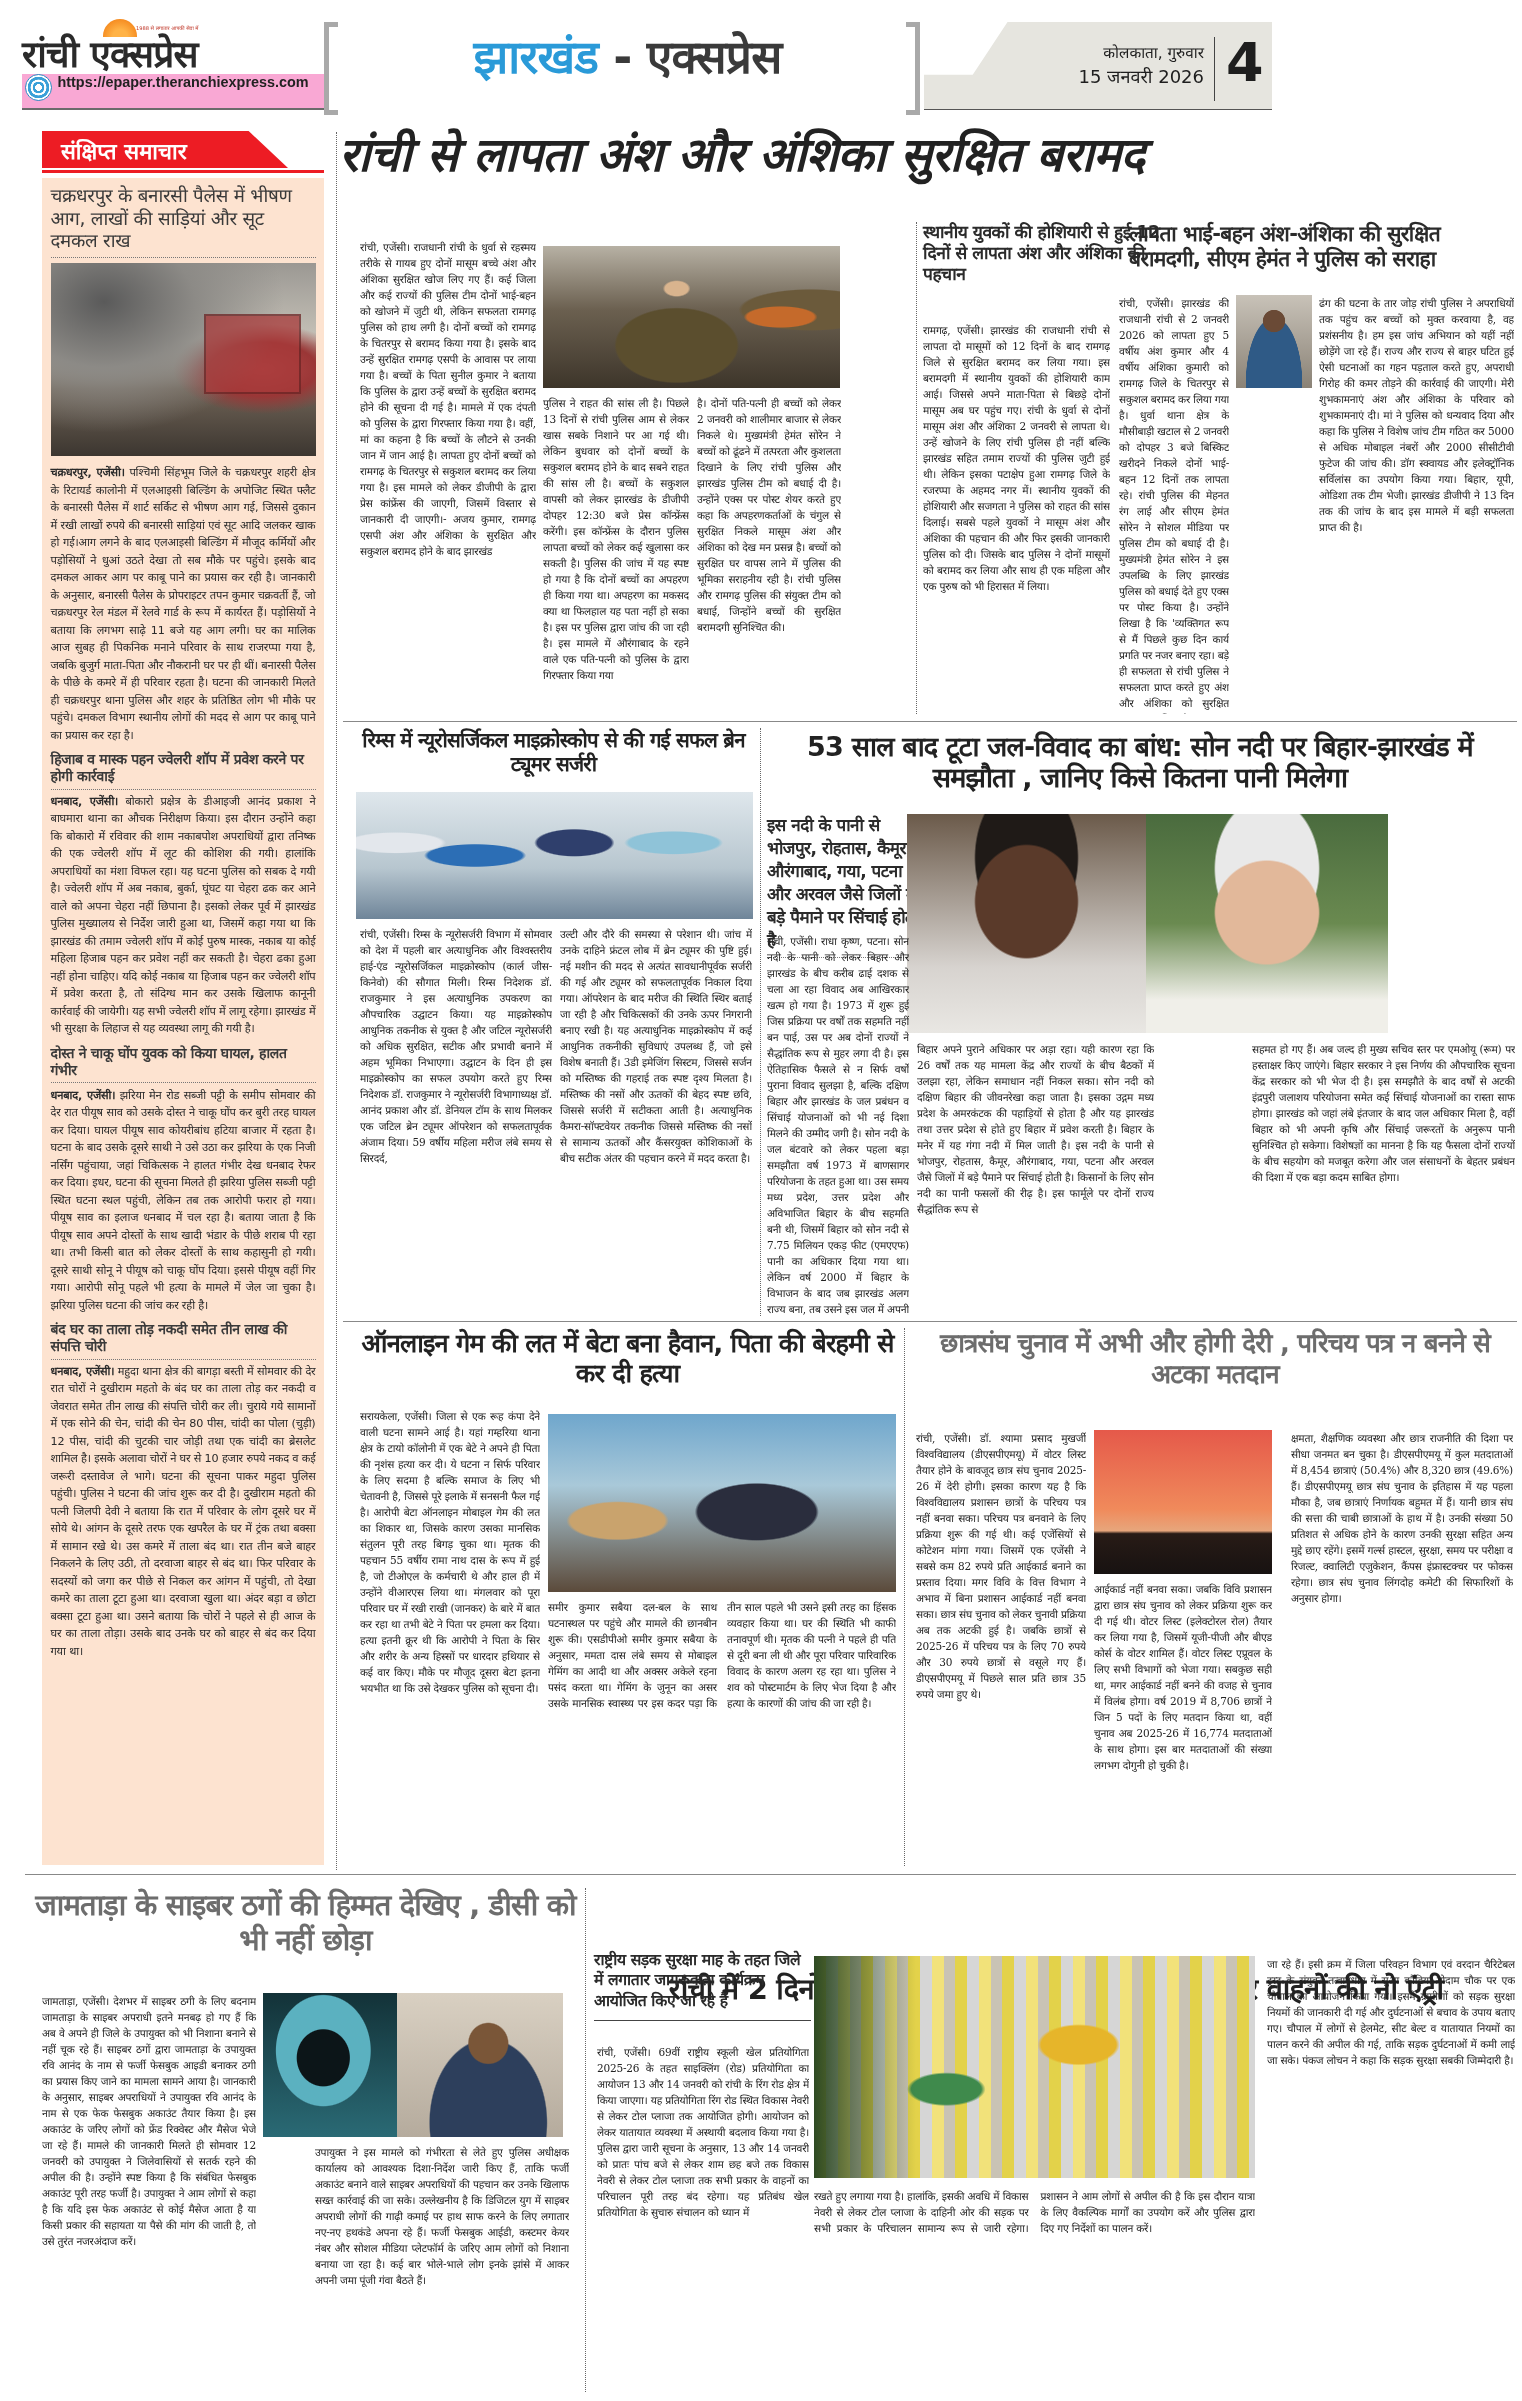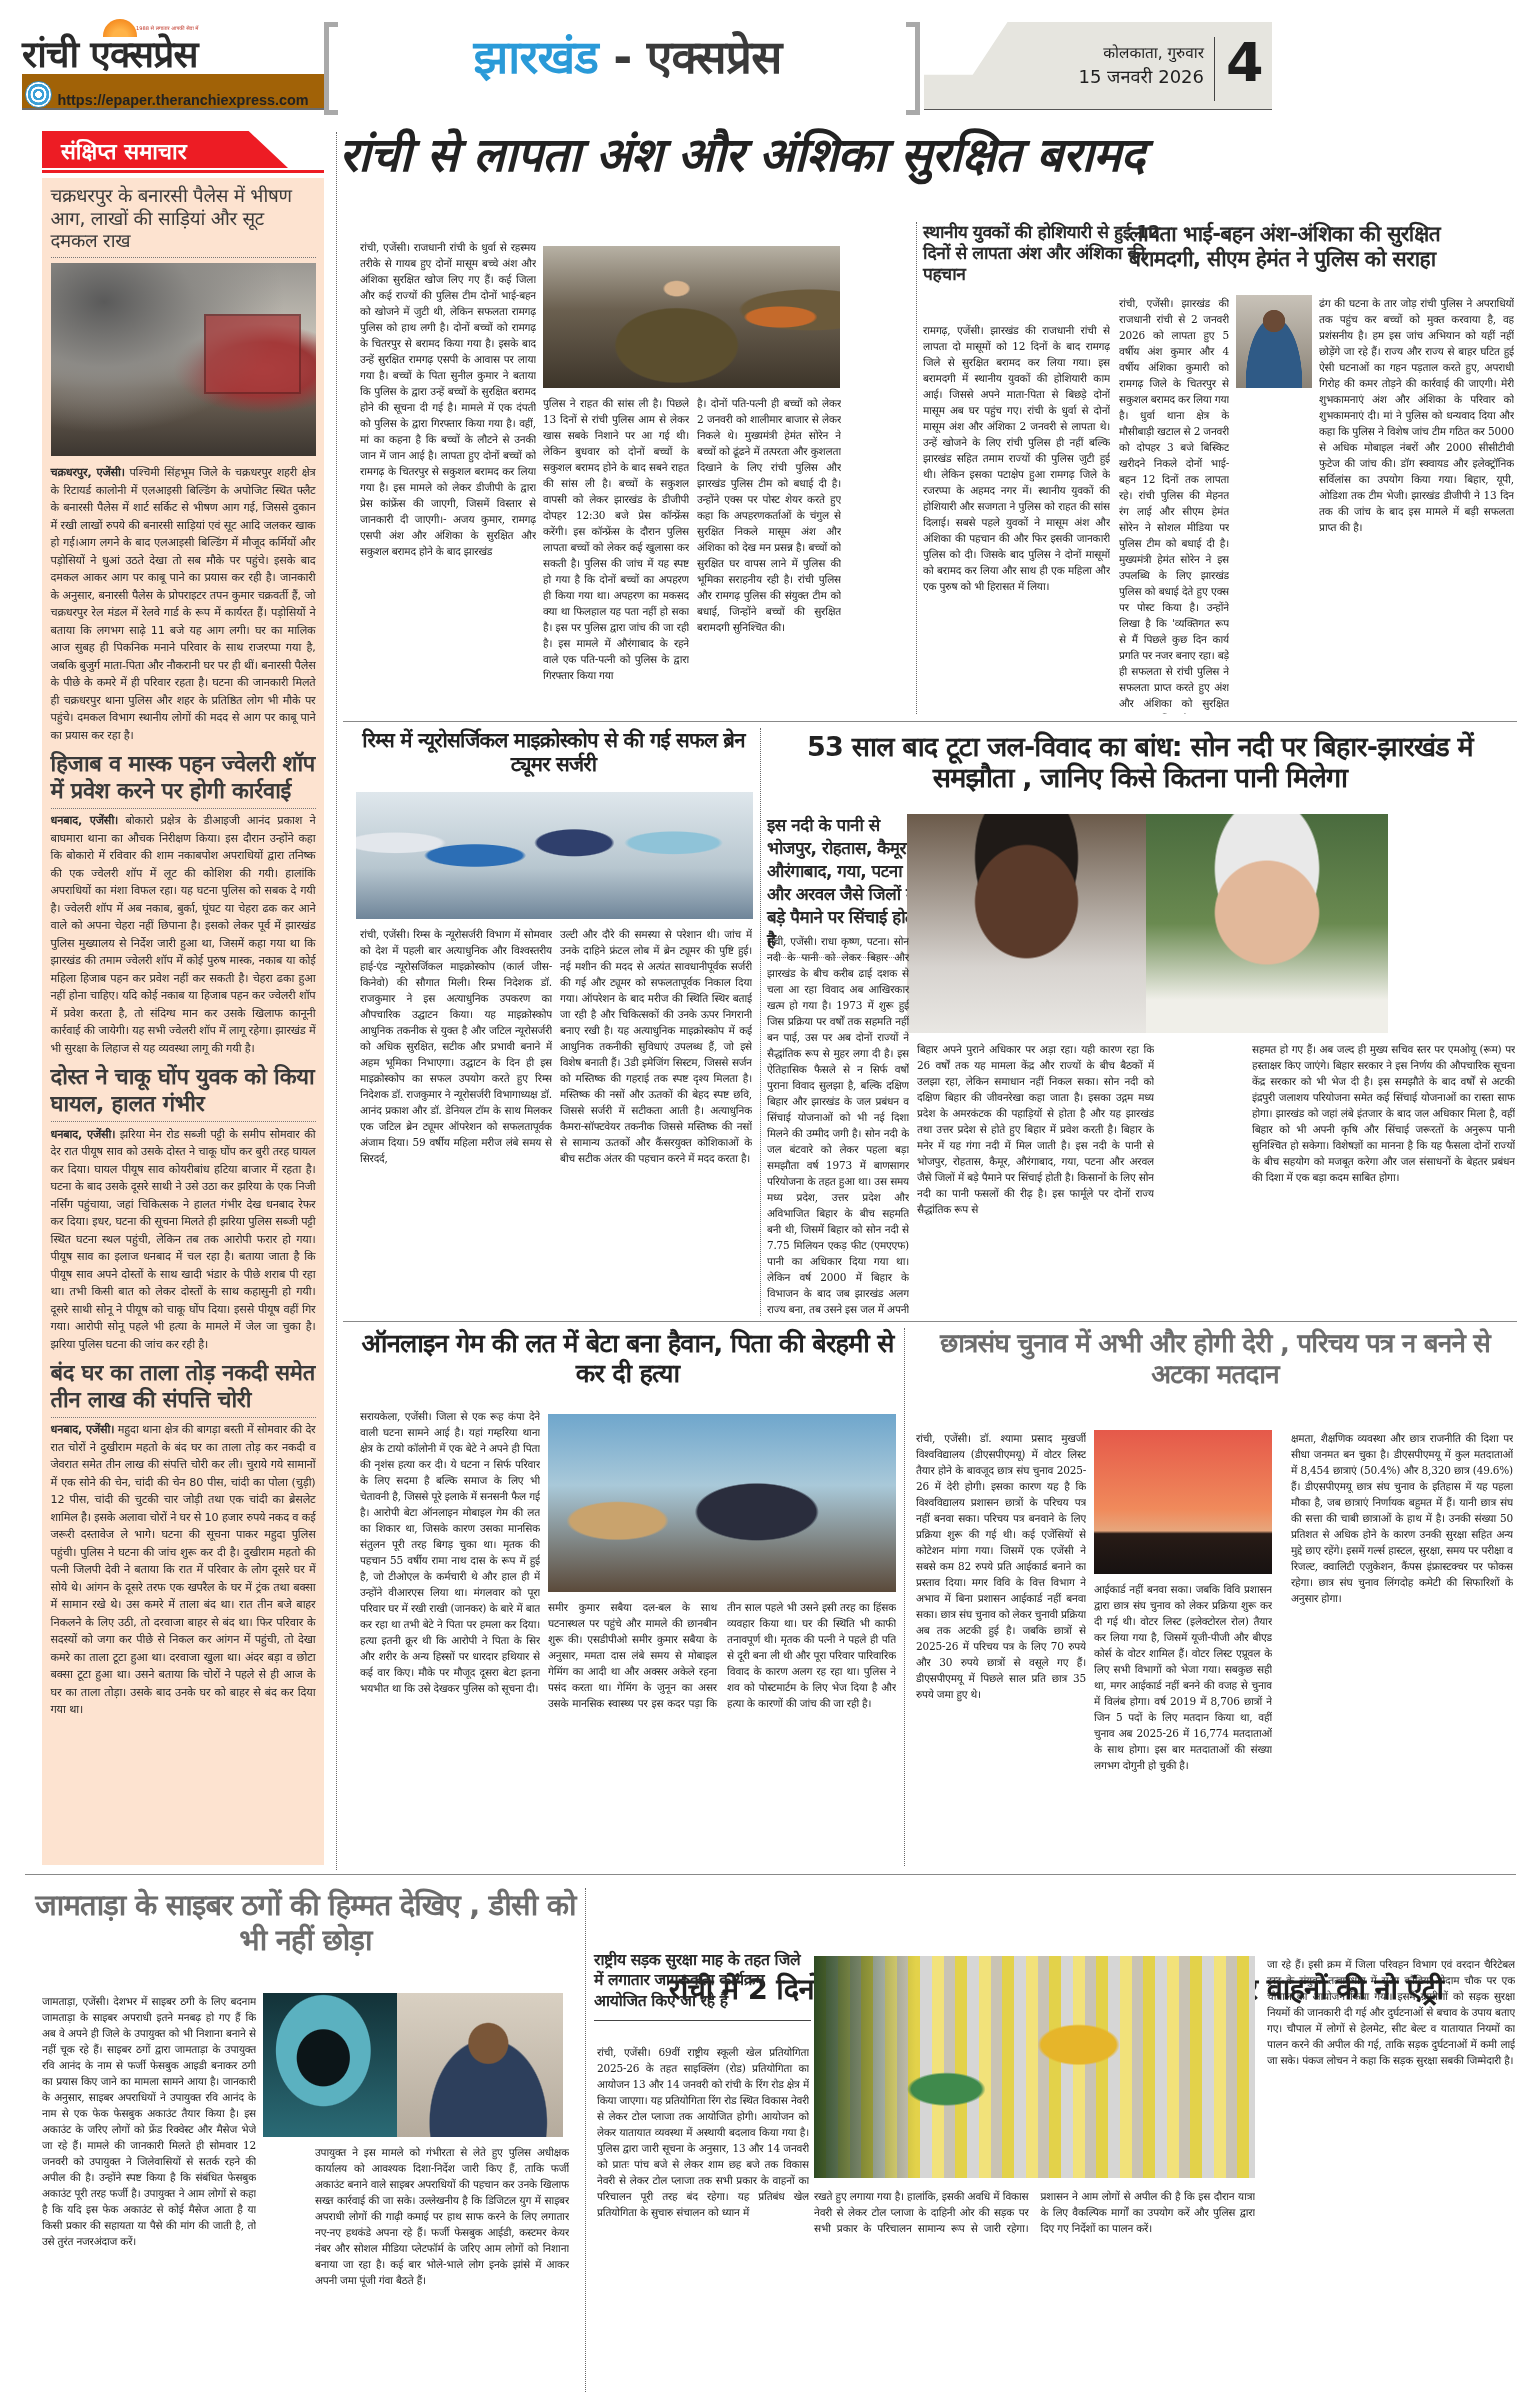--- a/index.html
+++ b/index.html
@@ -5,21 +5,21 @@
   * { box-sizing: border-box; margin: 0; padding: 0; }
   html, body { width: 1523px; height: 2401px; background: #ffffff; overflow: hidden; }
   body { position: relative; font-family: "DejaVu Sans", sans-serif; color: #1d1d1d; }
 
   
   .masthead { position: absolute; left: 22px; top: 20.4px; width: 1250px; height: 98px; }
   .logo { position: absolute; left: 0; top: 0; height: 53px; display: flex; align-items: flex-end; }
   .logo-text { font-family: "DejaVu Serif", serif; font-weight: bold; font-size: 37px; color: #2a2a2a; letter-spacing: -0.8px; line-height: 1; }
   .logo-sun { position: absolute; left: 81px; top: -1.7px; width: 34px; height: 18.7px; border-radius: 34px 34px 0 0; background: radial-gradient(circle at 50% 100%, #ffb347 30%, #f58a1f 75%, transparent 78%); }
   .logo-tag { position: absolute; left: 114px; top: 5.1px; font-size: 5.1px; color: #c0392b; white-space: nowrap; }
-  .url-bar { position: absolute; left: 0; top: 54px; width: 304px; height: 36px; background: #a16207; border-bottom: 2.5px solid #6b6b6b; display: flex; align-items: flex-end; padding-left: 3.4px; }
+  .url-bar { position: absolute; left: 0; top: 54px; width: 304px; height: 36px; background: #f9a8d4; border-bottom: 2.5px solid #6b6b6b; display: flex; align-items: flex-start; padding-left: 3.4px; }
   .url-icon { width: 27px; height: 27px; border-radius: 50%; background: radial-gradient(circle, #ffffff 18%, #3aa0d8 20%, #3aa0d8 32%, #ffffff 34%, #ffffff 44%, #3aa0d8 46%, #3aa0d8 60%, #ffffff 62%); border: 0.8px solid #2b8cc4; margin-right: 5.1px; }
   .url-text { font-family: "Liberation Sans", sans-serif; font-weight: bold; font-size: 14.4px; color: #222; }
 
   .section-bracket { position: absolute; left: 324px; top: 22px; width: 13.6px; height: 93px; border: 5.1px solid #a9a9a9; border-right: none; }
   .section-bracket.right { left: 906px; border-left: none; border-right: 5.1px solid #a9a9a9; }
   .section-title { position: absolute; left: 356px; top: 34px; width: 543px; text-align: center; font-family: "DejaVu Sans", sans-serif; font-weight: bold; font-size: 46px; line-height: 1; letter-spacing: -0.8px; }
   .section-title .blue { color: #2a9ad8; }
   .section-title .dash { color: #3a3a3a; }
   .section-title .dark { color: #3a3a3a; }
 
@@ -30,21 +30,21 @@
   .page-num { position: absolute; left: 1226px; top: 36px; font-size: 54px; font-weight: bold; color: #1e1e1e; line-height: 1; }
 
   
   .briefs { position: absolute; left: 42px; top: 131px; width: 282px; height: 1733px; }
   .briefs-header { position: absolute; left: 0; top: 0; width: 282px; height: 42px; }
   .briefs-tab { position: absolute; left: 0; top: 0; width: 246px; height: 37px; background: #ed1c24; clip-path: polygon(0 0, 84% 0, 100% 100%, 0 100%); display: flex; align-items: center; padding-left: 19px; }
   .briefs-tab span { color: #fff; font-weight: bold; font-size: 22px; }
   .briefs-line { position: absolute; left: 0; top: 39px; width: 282px; height: 2.5px; background: #ed1c24; }
   .briefs-body { position: absolute; left: 0; top: 47px; width: 282px; height: 1687px; background: #fde3d0; padding: 6.8px 8.5px 0 8.5px; }
   .brief { margin-bottom: 6.8px; }
-  .brief h3 { font-size: 22px; line-height: 1.22; font-weight: bold; color: #3a3a3a; padding-bottom: 3.4px; border-bottom: 0.8px dotted #777; margin-bottom: 3.4px; letter-spacing: -0.3px; }
+  .brief h3 { font-size: 14px; line-height: 1.22; font-weight: bold; color: #3a3a3a; padding-bottom: 3.4px; border-bottom: 0.8px dotted #777; margin-bottom: 3.4px; letter-spacing: -0.3px; }
   .brief h3.plain { font-weight: normal; font-size: 18.7px; }
   .brief p { font-size: 11.2px; line-height: 17.5px; text-align: justify; color: #2a2a2a; letter-spacing: -0.2px; }
   .brief p b { font-weight: bold; }
   .photo-fire { width: 265px; height: 193px; margin: 5.1px 0px 8.5px 0px; background:
       radial-gradient(ellipse at 20% 20%, #5a5a5a 0%, #8c8a86 30%, transparent 60%),
       radial-gradient(ellipse at 80% 55%, #b64a4a 0%, #9a3636 18%, transparent 30%),
       linear-gradient(180deg, #9b9893 0%, #c6c2b8 40%, #6f6356 65%, #3c3630 100%);
     position: relative; }
   .photo-fire::after { content: ""; position: absolute; left: 153px; top: 51px; width: 93px; height: 76px; background: #a83a3a; opacity: .75; border: 2.5px solid #6b2525; }
 

